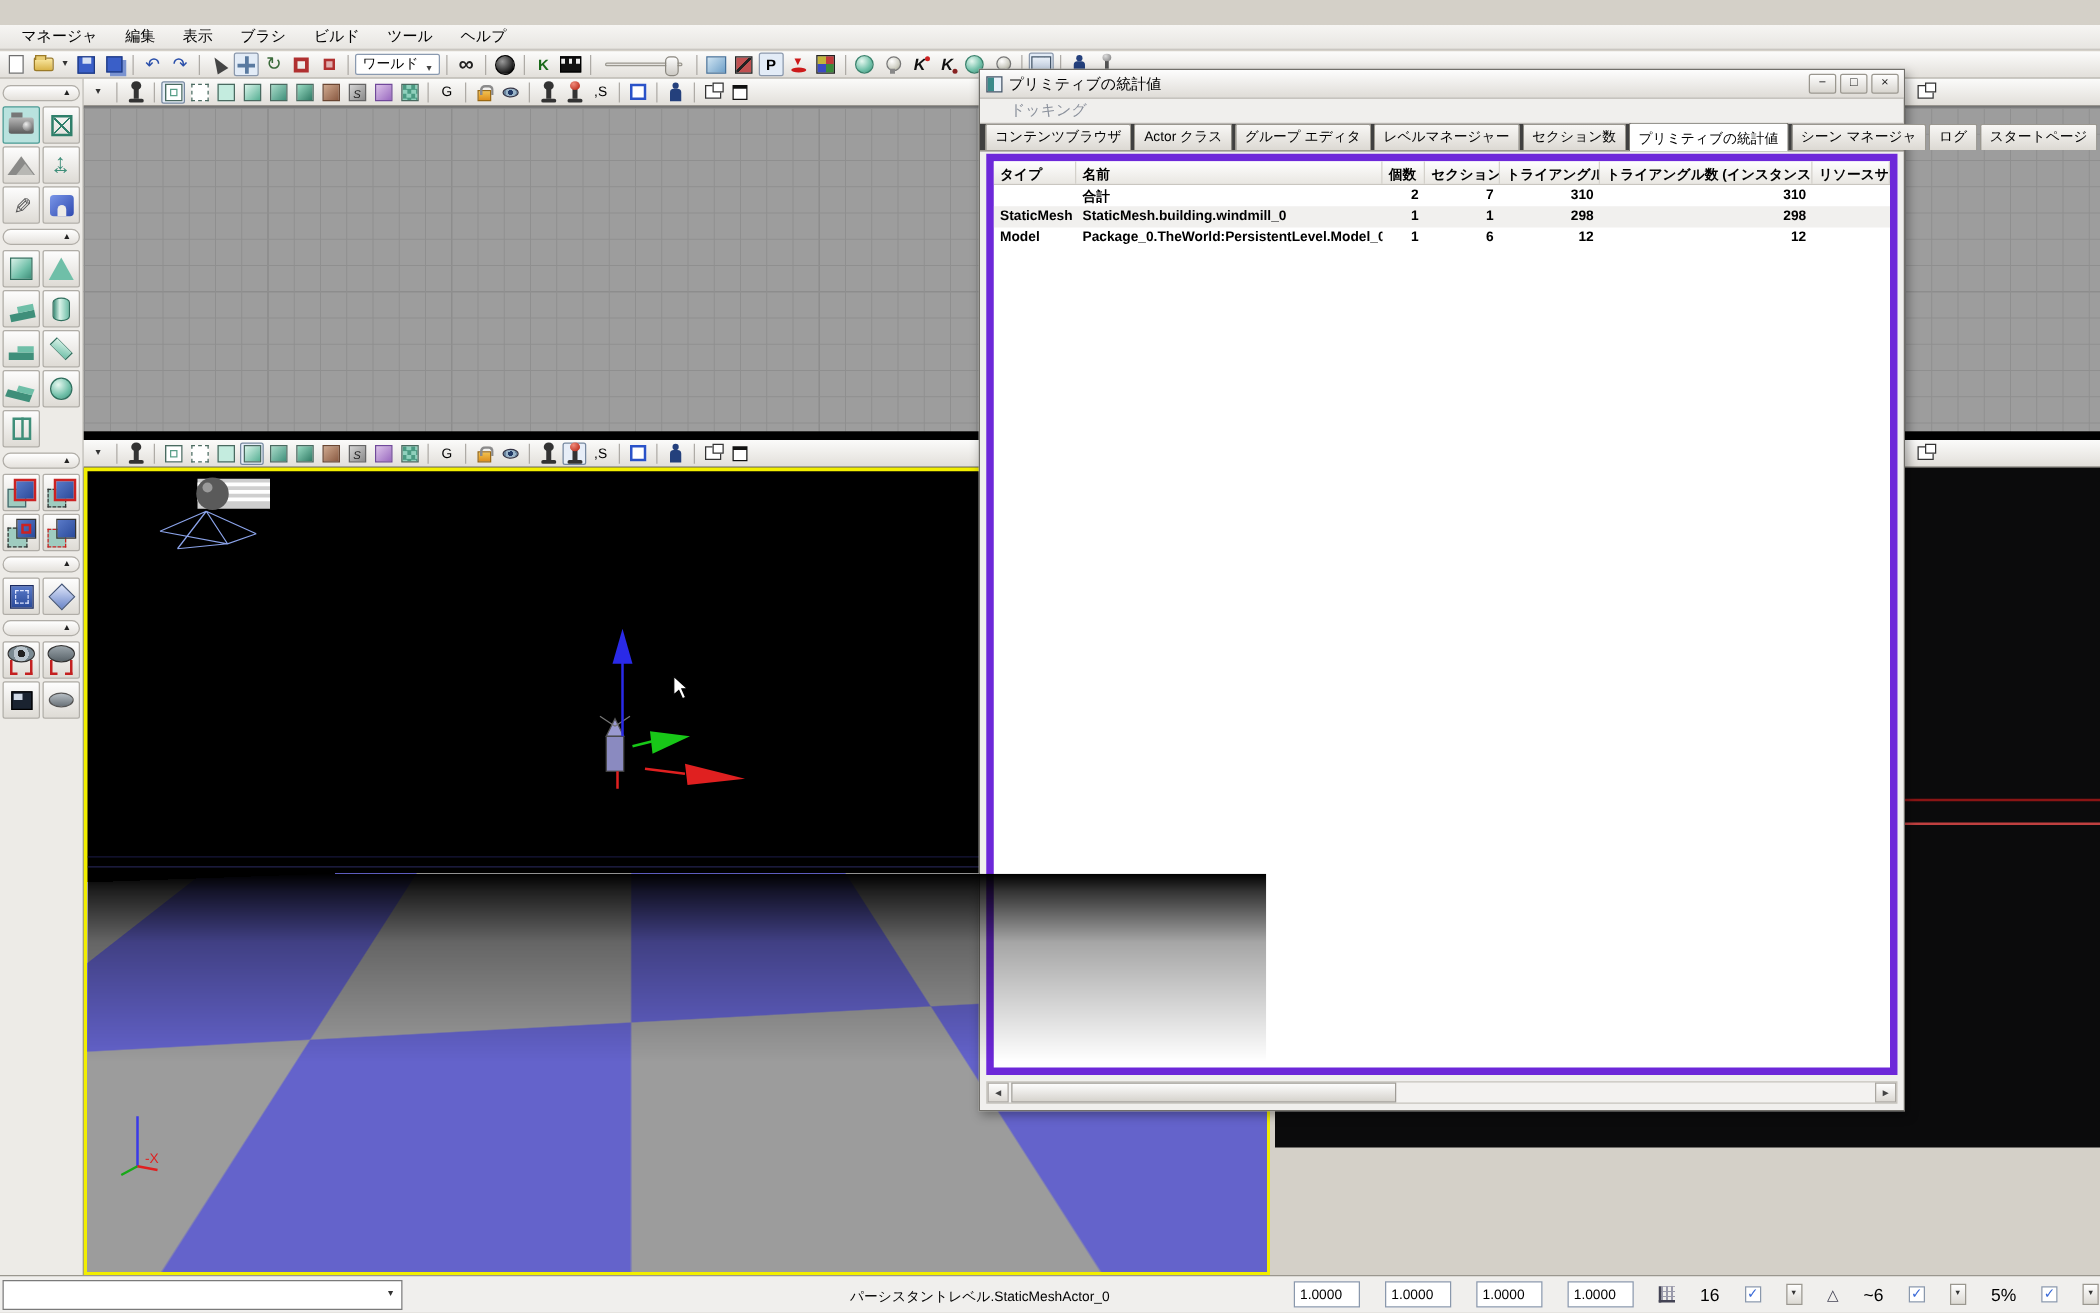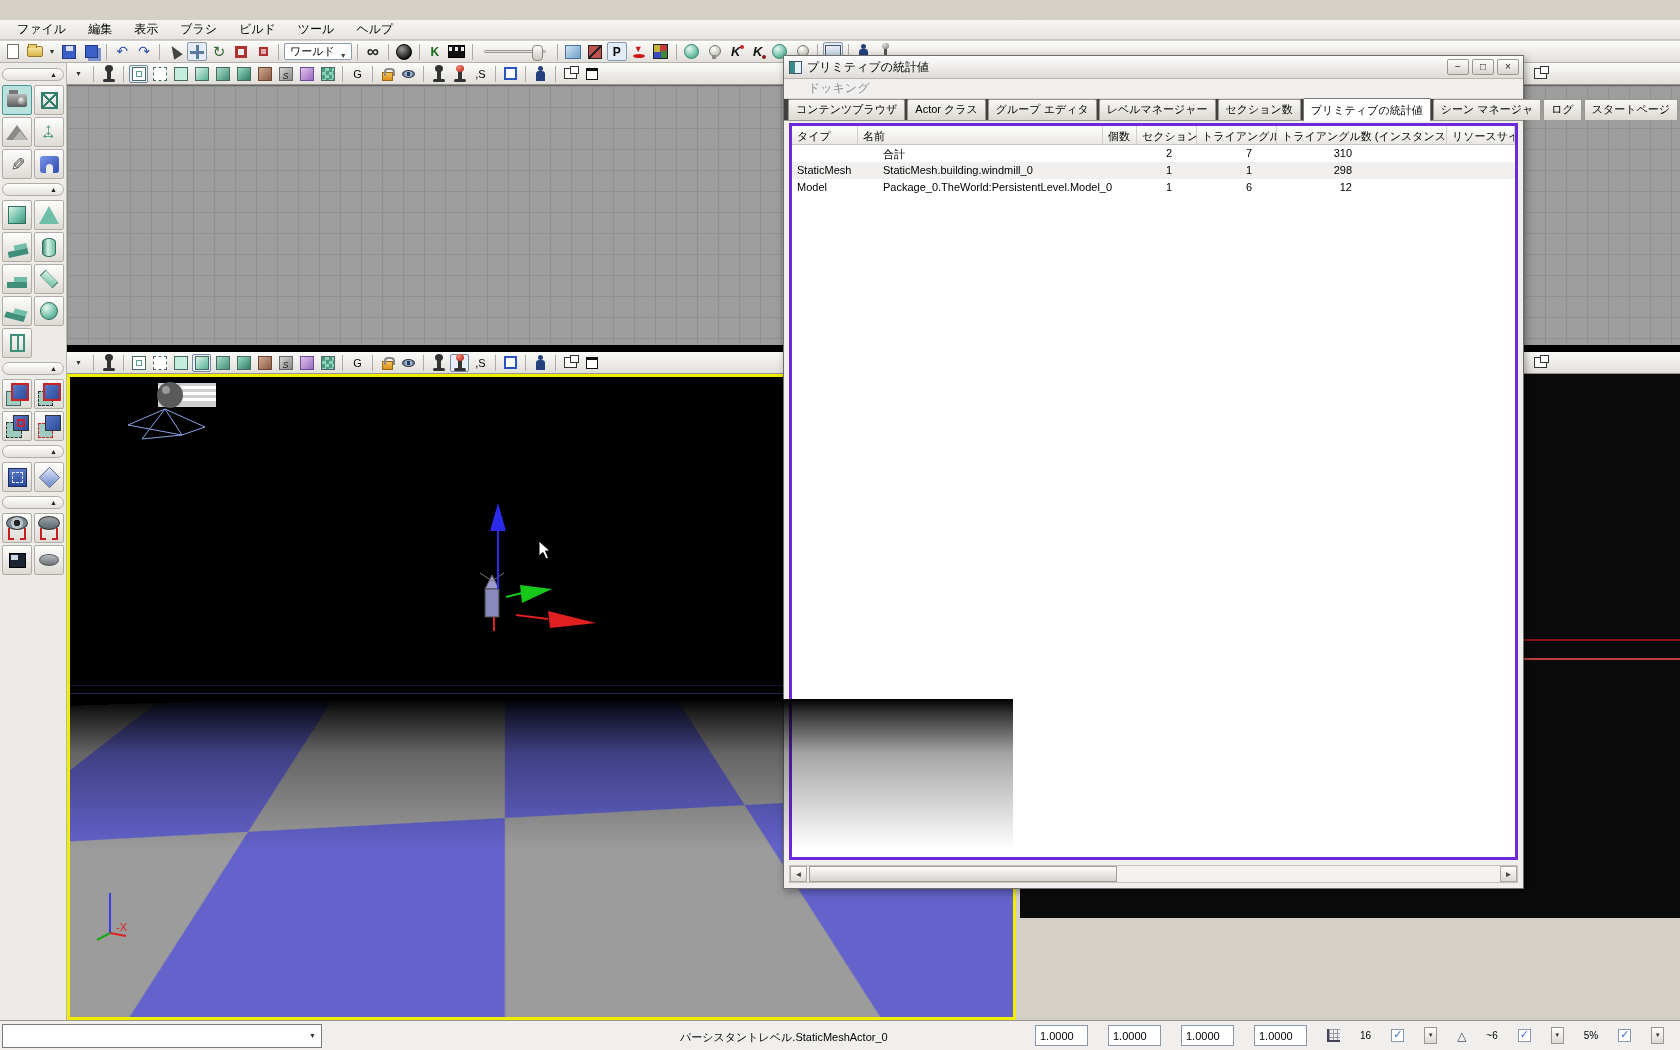--- a/index.html
+++ b/index.html
@@ -192,25 +192,25 @@
     display:flex;align-items:center;gap:5px;padding-left:5px;position:relative;}
   .fwin-icon{width:13px;height:13px;border:1px solid #44566a;background:linear-gradient(90deg,#3a8a8a 0 45%,#e8f0f8 45%);}
   .fwin-btns{position:absolute;right:4px;top:3px;display:flex;gap:3px;}
   .fwin-btn{width:22px;height:16px;border:1px solid #9a978f;border-radius:2px;background:linear-gradient(#fefefe,#d8d5cf);
     font-size:10px;line-height:14px;text-align:center;color:#222;}
   .fwin-menu{height:20px;display:flex;align-items:center;padding-left:24px;color:#8b919c;border-bottom:1px solid #dad7d2;}
   .tabstrip{height:22px;display:flex;align-items:flex-end;padding-left:4px;border-bottom:1px solid #9a978f;background:#404040;}
   .tab{font-size:11px;padding:2px 7px 3px;border:1px solid #9a978f;border-bottom:none;background:linear-gradient(#f8f7f5,#dcd9d3);
     margin-right:2px;border-radius:2px 2px 0 0;white-space:nowrap;}
   .tab.active{background:#fff;padding-top:4px;position:relative;top:1px;border-color:#7a7872;font-weight:normal;}
-  .fwin-body{position:absolute;left:5px;right:5px;top:67px;bottom:28px;background:#fff;border:3px solid #6d28d9;overflow:hidden;}
+  .fwin-body{position:absolute;left:5px;right:5px;top:67px;bottom:28px;background:#fff;border:6px solid #6d28d9;overflow:hidden;font-weight:bold;}
   .thead{display:grid;grid-template-columns:66px 245px 34px 60px 80px 170px 1fr;height:19px;
     background:linear-gradient(#fefefe,#e9e7e2);border-bottom:1px solid #c9c6c0;}
   .th{padding:3px 5px 0;border-right:1px solid #d4d1cb;font-size:11px;white-space:nowrap;overflow:hidden;}
-  .trow{display:grid;grid-template-columns:66px 245px 34px 60px 80px 170px 1fr;height:17px;gap:20px;}
+  .trow{display:grid;grid-template-columns:66px 245px 34px 60px 80px 170px 1fr;height:17px;}
   .trow.alt{background:#f1f0ee;}
   .td{padding:2px 5px 0;font-size:11px;white-space:nowrap;overflow:hidden;}
   .td.num{text-align:right;}
   .hscroll{position:absolute;left:5px;right:5px;bottom:5px;height:18px;background:#f3f2f0;border:1px solid #c5c2bc;}
   .sb-arrow{position:absolute;top:0;bottom:0;width:17px;background:linear-gradient(#fefefe,#dcd9d3);border:1px solid #aaa7a1;
     font-size:8px;color:#444;text-align:center;line-height:15px;}
   .sb-arrow.left{left:0;} .sb-arrow.right{right:0;}
   .sb-arrow.left::before{content:"◄";} .sb-arrow.right::before{content:"►";}
   .sb-thumb{position:absolute;left:19px;top:0;bottom:0;width:308px;background:linear-gradient(#fdfdfd,#d6d3cd);border:1px solid #a09d97;}
 
@@ -223,30 +223,30 @@
   .sb-field{width:53px;height:21px;border:1px solid #8a98ac;background:#fff;font:11px "Liberation Sans",sans-serif;padding:0 4px;}
   .sb-icon-grid{width:13px;height:13px;border-left:2px solid #445;border-bottom:2px solid #445;
     background:repeating-linear-gradient(90deg,#99a 0 1px,transparent 1px 4px),repeating-linear-gradient(#99a 0 1px,transparent 1px 4px);}
   .sb-icon-angle::before{content:"△";font-size:12px;color:#445;}
   .sb-check{width:13px;height:13px;border:1px solid #8a98ac;background:#fff;position:relative;}
   .sb-check::before{content:"✓";position:absolute;left:1px;top:-2px;font-size:11px;color:#3a6ad8;}
   .sb-ddbtn{width:13px;height:17px;border:1px solid #9a978f;background:linear-gradient(#fefefe,#dcd9d3);font-size:6px;color:#333;text-align:center;line-height:15px;}
   .sb-ddbtn::before{content:"▼";}
   .sb-buildok{width:16px;height:15px;background:linear-gradient(#cfcab8,#a8a390);border:1px solid #777;position:relative;}
   .sb-buildok::before{content:"✓";position:absolute;left:2px;top:-3px;font-weight:bold;color:#1f9a1f;font-size:14px;}
-  .sb-text{font-size:10px;}
+  .sb-text{font-size:14px;}
 </style>
 </head>
 <body>
 
 <div class="screen">
 
 
   <div class="menubar">
-    <span class="menu-item">ファイル</span>
+    <span class="menu-item">マネージャ</span>
     <span class="menu-item">編集</span>
     <span class="menu-item">表示</span>
     <span class="menu-item">ブラシ</span>
     <span class="menu-item">ビルド</span>
     <span class="menu-item">ツール</span>
     <span class="menu-item">ヘルプ</span>
   </div>
 
   <div class="main-toolbar">
     <span class="tb-btn">

